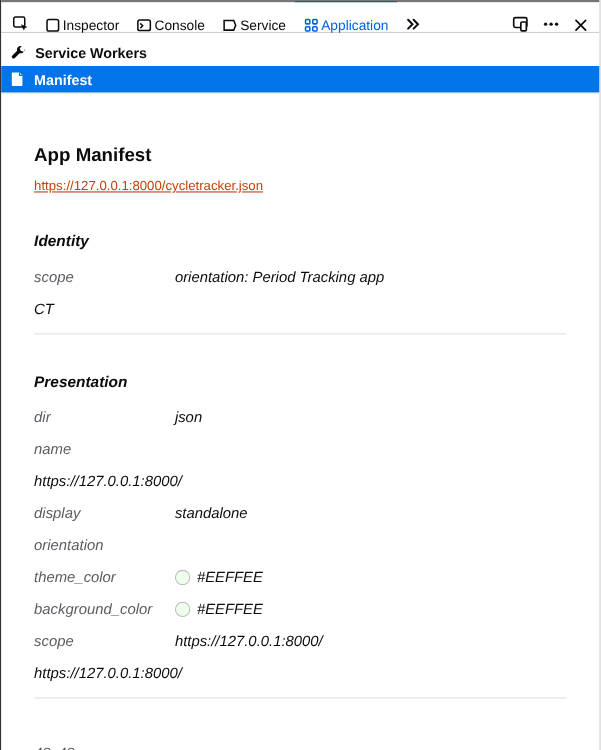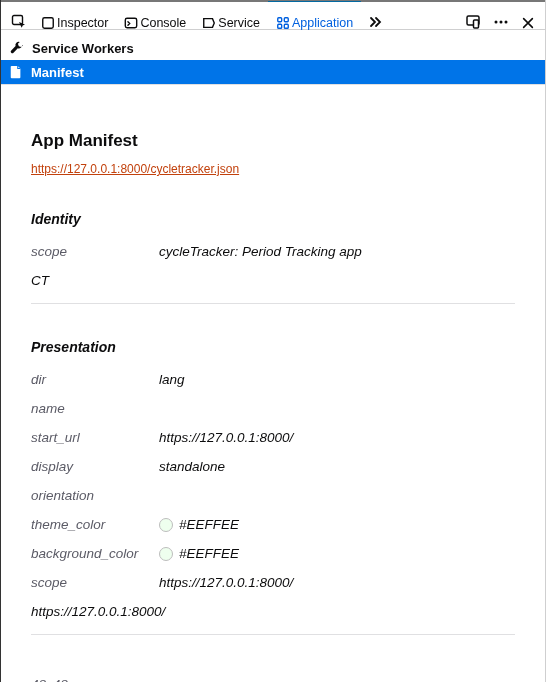--- a/index.html
+++ b/index.html
@@ -237,42 +237,41 @@
 
 <div class="panel">
   <div class="section-title">App Manifest</div>
   <a class="manifest-link">https://127.0.0.1:8000/cycletracker.json</a>
 
   
   <div class="subsection">
     <div class="subsection-title">Identity</div>
     <div class="kv-row">
       <div class="kv-key">scope</div>
-      <div class="kv-val">cycleTracker: Period Tracking app</div>
+      <div class="kv-val">orientation: Period Tracking app</div>
     </div>
     <div class="kv-row">
       <div class="kv-val">CT</div>
     </div>
     <hr class="divider">
   </div>
 
   
   <div class="subsection">
     <div class="subsection-title">Presentation</div>
 
     <div class="kv-row">
       <div class="kv-key">dir</div>
-      <div class="kv-val">lang</div>
+      <div class="kv-val">json</div>
     </div>
     <div class="kv-row">
       <div class="kv-key">name</div>
       <div class="kv-val"></div>
     </div>
     <div class="kv-row">
-      <div class="kv-key">start_url</div>
       <div class="kv-val">https://127.0.0.1:8000/</div>
     </div>
     <div class="kv-row">
       <div class="kv-key">display</div>
       <div class="kv-val">standalone</div>
     </div>
     <div class="kv-row">
       <div class="kv-key">orientation</div>
       <div class="kv-val"></div>
     </div>

